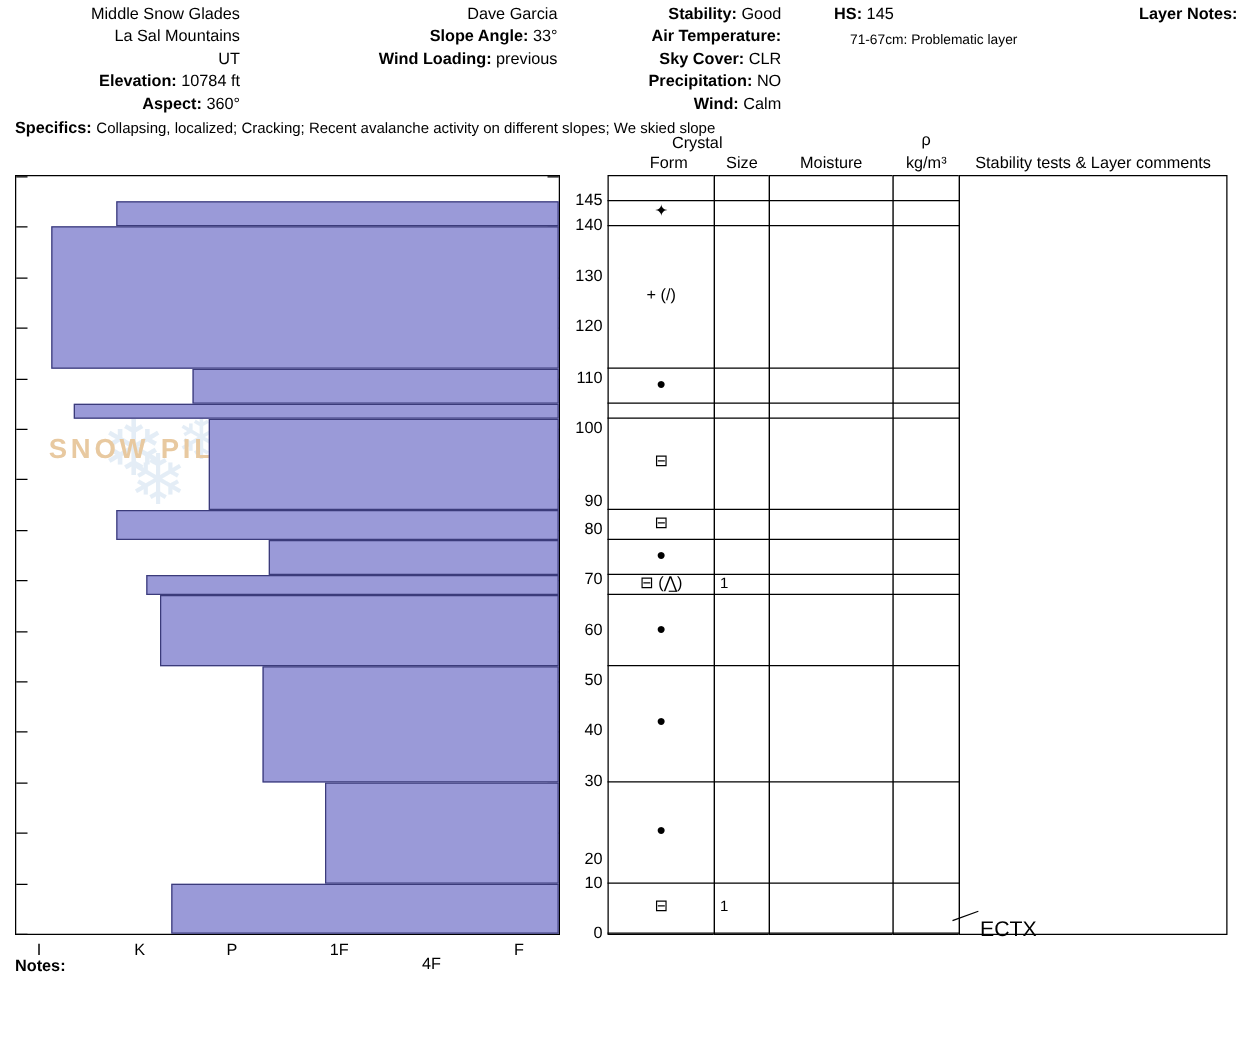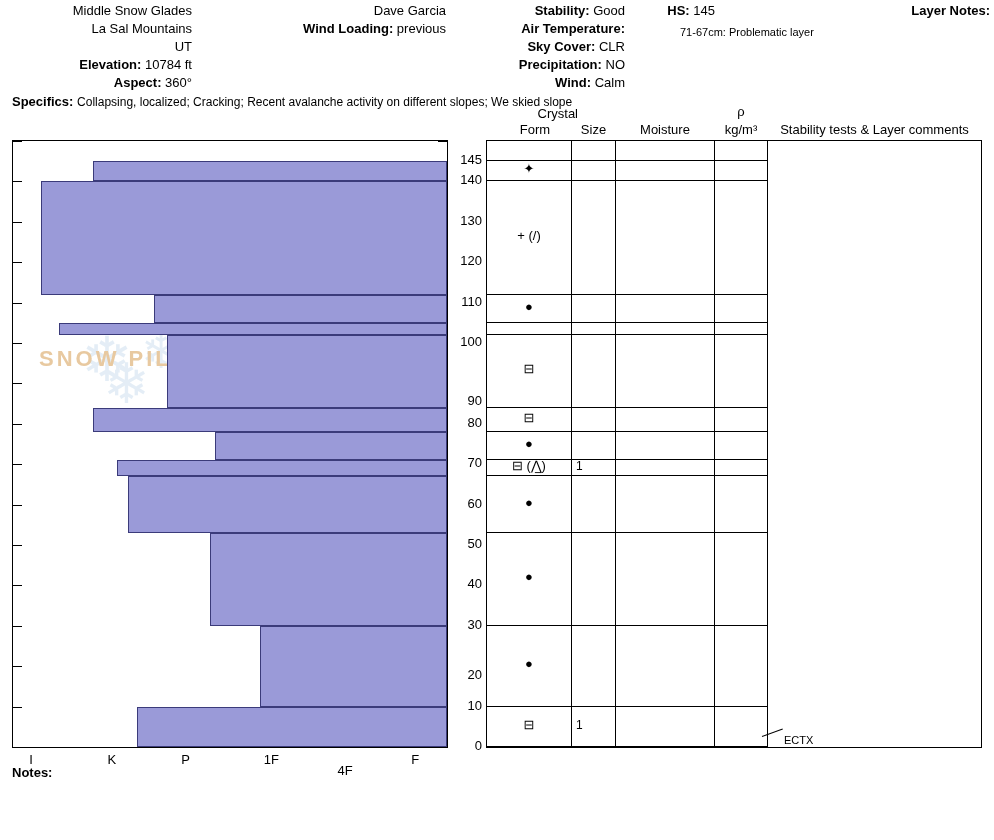--- a/index.html
+++ b/index.html
@@ -61,36 +61,37 @@
   #thead span{position:absolute;font-size:13px;text-align:center;}
 
   
   #wm{position:absolute;left:28px;top:188px;width:190px;height:80px;opacity:.55;}
   #wmtext{position:absolute;left:26px;top:205px;font-size:22px;font-weight:bold;
           color:#e8c9a0;letter-spacing:3px;font-family:"Liberation Sans",sans-serif;}
   .flake{position:absolute;color:#cfe0ef;font-size:62px;line-height:62px;}
 
   #notes{position:absolute;left:12px;top:765px;font-weight:bold;font-size:13px;}
   #layernote{position:absolute;left:680px;top:26px;font-size:11px;}
-  .ectx{position:absolute;font-size:11px;}
+  .ectx{position:absolute;font-size:17px;}
 </style>
 </head>
 <body>
 
 <div class="hdr">
   <div class="col" id="c1">
     <div class="row"><span class="lbl"></span> <span class="val">Middle Snow Glades</span></div>
     <div class="row"><span class="lbl"></span> <span class="val">La Sal Mountains</span></div>
     <div class="row"><span class="lbl"></span> <span class="val">UT</span></div>
     <div class="row"><span class="lbl">Elevation:</span> <span class="val">10784 ft</span></div>
     <div class="row"><span class="lbl">Aspect:</span> <span class="val">360°</span></div>
   </div>
 
   <div class="col" id="c2">
     <div class="row"><span class="lbl"></span> <span class="val">Dave Garcia</span></div>
+    <div class="row"><span class="lbl">Slope Angle:</span> <span class="val">33°</span></div>
     <div class="row"><span class="lbl">Wind Loading:</span> <span class="val">previous</span></div>
   </div>
 
   <div class="col" id="c3">
     <div class="row"><span class="lbl">Stability:</span> <span class="val">Good</span></div>
     <div class="row"><span class="lbl">Air Temperature:</span> <span class="val"></span></div>
     <div class="row"><span class="lbl">Sky Cover:</span> <span class="val">CLR</span></div>
     <div class="row"><span class="lbl">Precipitation:</span> <span class="val">NO</span></div>
     <div class="row"><span class="lbl">Wind:</span> <span class="val">Calm</span></div>
   </div>
@@ -169,21 +170,21 @@
     <div class="bar" style="top: 319.16px; height: 16.16px; width: 329.84px;"></div>
     <div class="bar" style="top: 335.32px; height: 56.56px; width: 318.99px;"></div>
     <div class="bar" style="top: 391.88px; height: 92.92px; width: 236.53px;"></div>
     <div class="bar" style="top: 484.8px; height: 80.8px; width: 186.62px;"></div>
     <div class="bar" style="top: 565.6px; height: 40.4px; width: 310.31px;"></div>
   </div>
 
 <div id="depthaxis">
     <span style="top: 598px;">0</span>
     <span style="top: 557.6px;">10</span>
-    <span style="top: 527px;">20</span>
+    <span style="top: 539px;">20</span>
     <span style="top: 476.8px;">30</span>
     <span style="top: 436.4px;">40</span>
     <span style="top: 396px;">50</span>
     <span style="top: 355.6px;">60</span>
     <span style="top: 315.2px;">70</span>
     <span style="top: 274.8px;">80</span>
     <span style="top: 234.4px; margin-top: 19px;">90</span>
     <span style="top: 194px;">100</span>
     <span style="top: 153.6px;">110</span>
     <span style="top: 113.2px;">120</span>

